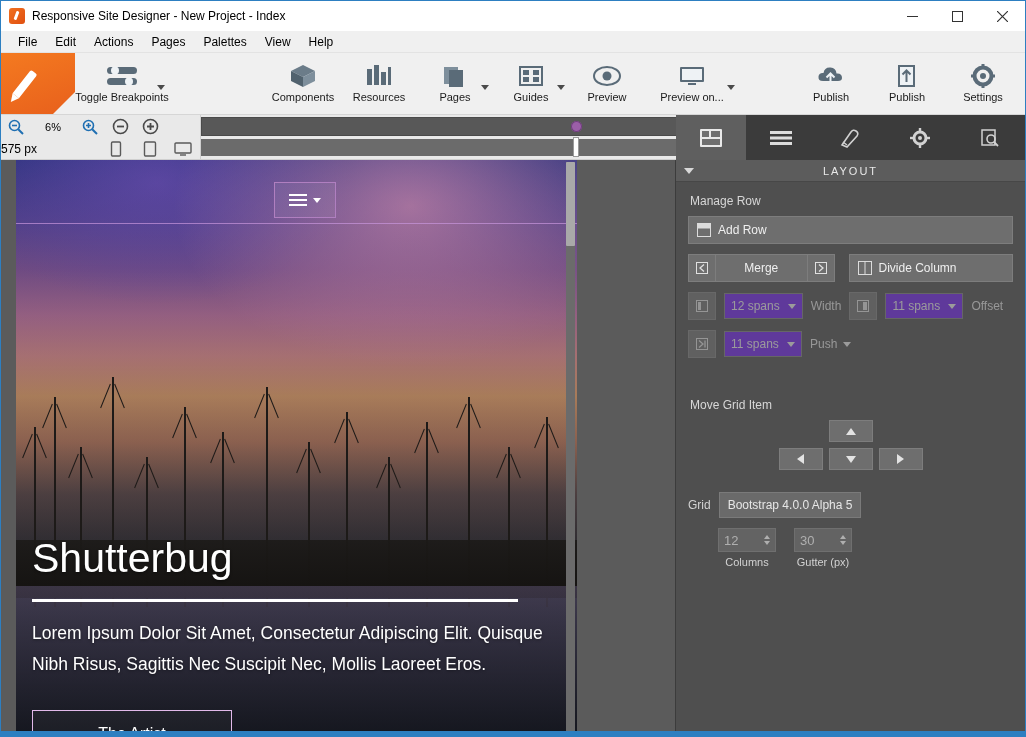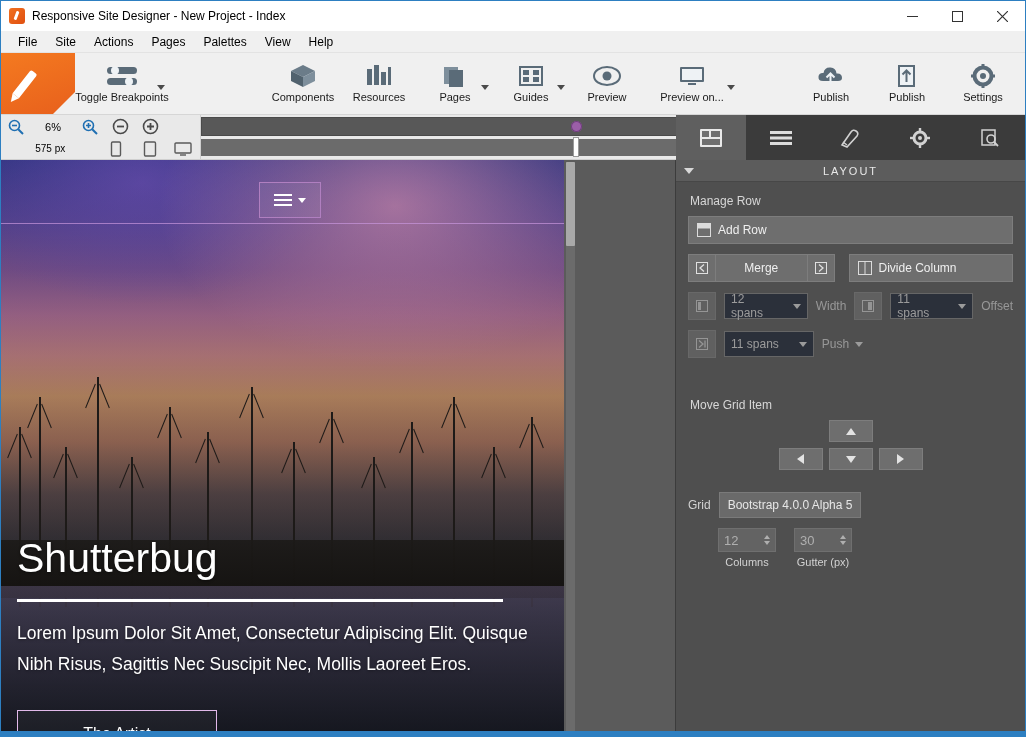--- a/index.html
+++ b/index.html
@@ -193,22 +193,22 @@
     font-size: 11px;
     color: #000;
   }
   .pxrow {
     height: 21px;
     display: flex;
     align-items: center;
   }
   .pxval {
     width: 100px;
-    text-align: center;
-    font-size: 10px;
+    text-align: left;
+    font-size: 12px;
     color: #000;
   }
   .devbtn {
     width: 34px; height: 20px;
     display: flex; align-items: center; justify-content: center;
     color: #5a5a5a;
   }
   .rulerarea {
     flex: 1;
     position: relative;
@@ -329,28 +329,28 @@
     color: #e0e0e0;
     flex: none;
   }
   .mergegroup { display: flex; gap: 0; flex: 1; }
   .mergegroup .pbtn { border-left: 0; border-right: 0; }
   .row-disabled { opacity: .55; }
   .selwrap {
     display: flex;
     align-items: center;
     height: 26px;
-    background: #0f172a;
+    background: #6d28d9;
     border: 1px solid #7a7a7a;
     color: #d9d9d9;
     font-size: 12px;
     padding: 0 6px;
     min-width: 78px;
     justify-content: space-between;
-    gap: 20px;
+    gap: 8px;
   }
   .lbl-small { color: #d2d2d2; font-size: 12px; }
   .spangrid { display: flex; align-items: center; gap: 8px; margin-bottom: 10px; }
   .movegrid { margin-top: 4px; }
   .dpad {
     display: flex;
     flex-direction: column;
     align-items: center;
     gap: 6px;
   }
@@ -393,21 +393,21 @@
   .canvaswrap {
     position: absolute;
     left: 0; top: 159px;
     right: 350px;
     bottom: 0;
     background: #5b5b5b;
     overflow: hidden;
   }
   .canvas {
     position: absolute;
-    left: 0; top: 0;
+    left: 15px; top: 0;
     width: 563px;
     bottom: 0;
     overflow: hidden;
     background: #1b2a4a;
   }
   .hero {
     position: absolute;
     inset: 0;
     background:
       radial-gradient(ellipse 60% 40% at 70% 8%, rgba(255,170,200,.75), rgba(255,170,200,0) 70%),
@@ -575,21 +575,21 @@
       <div class="win-btn close">
         <svg width="11" height="11" viewBox="0 0 11 11">
             <path d="M0 0 L11 11 M11 0 L0 11" stroke="#333" stroke-width="1.2" fill="none"></path>
           </svg>
       </div>
     </div>
   </div>
 
   <div class="menubar">
     <div class="mi">File</div>
-    <div class="mi">Site</div>
+    <div class="mi">Edit</div>
     <div class="mi">Actions</div>
     <div class="mi">Pages</div>
     <div class="mi">Palettes</div>
     <div class="mi">View</div>
     <div class="mi">Help</div>
   </div>
 
   <div class="ribbon">
     <div class="brand-tile">
       <div class="pen"></div>

